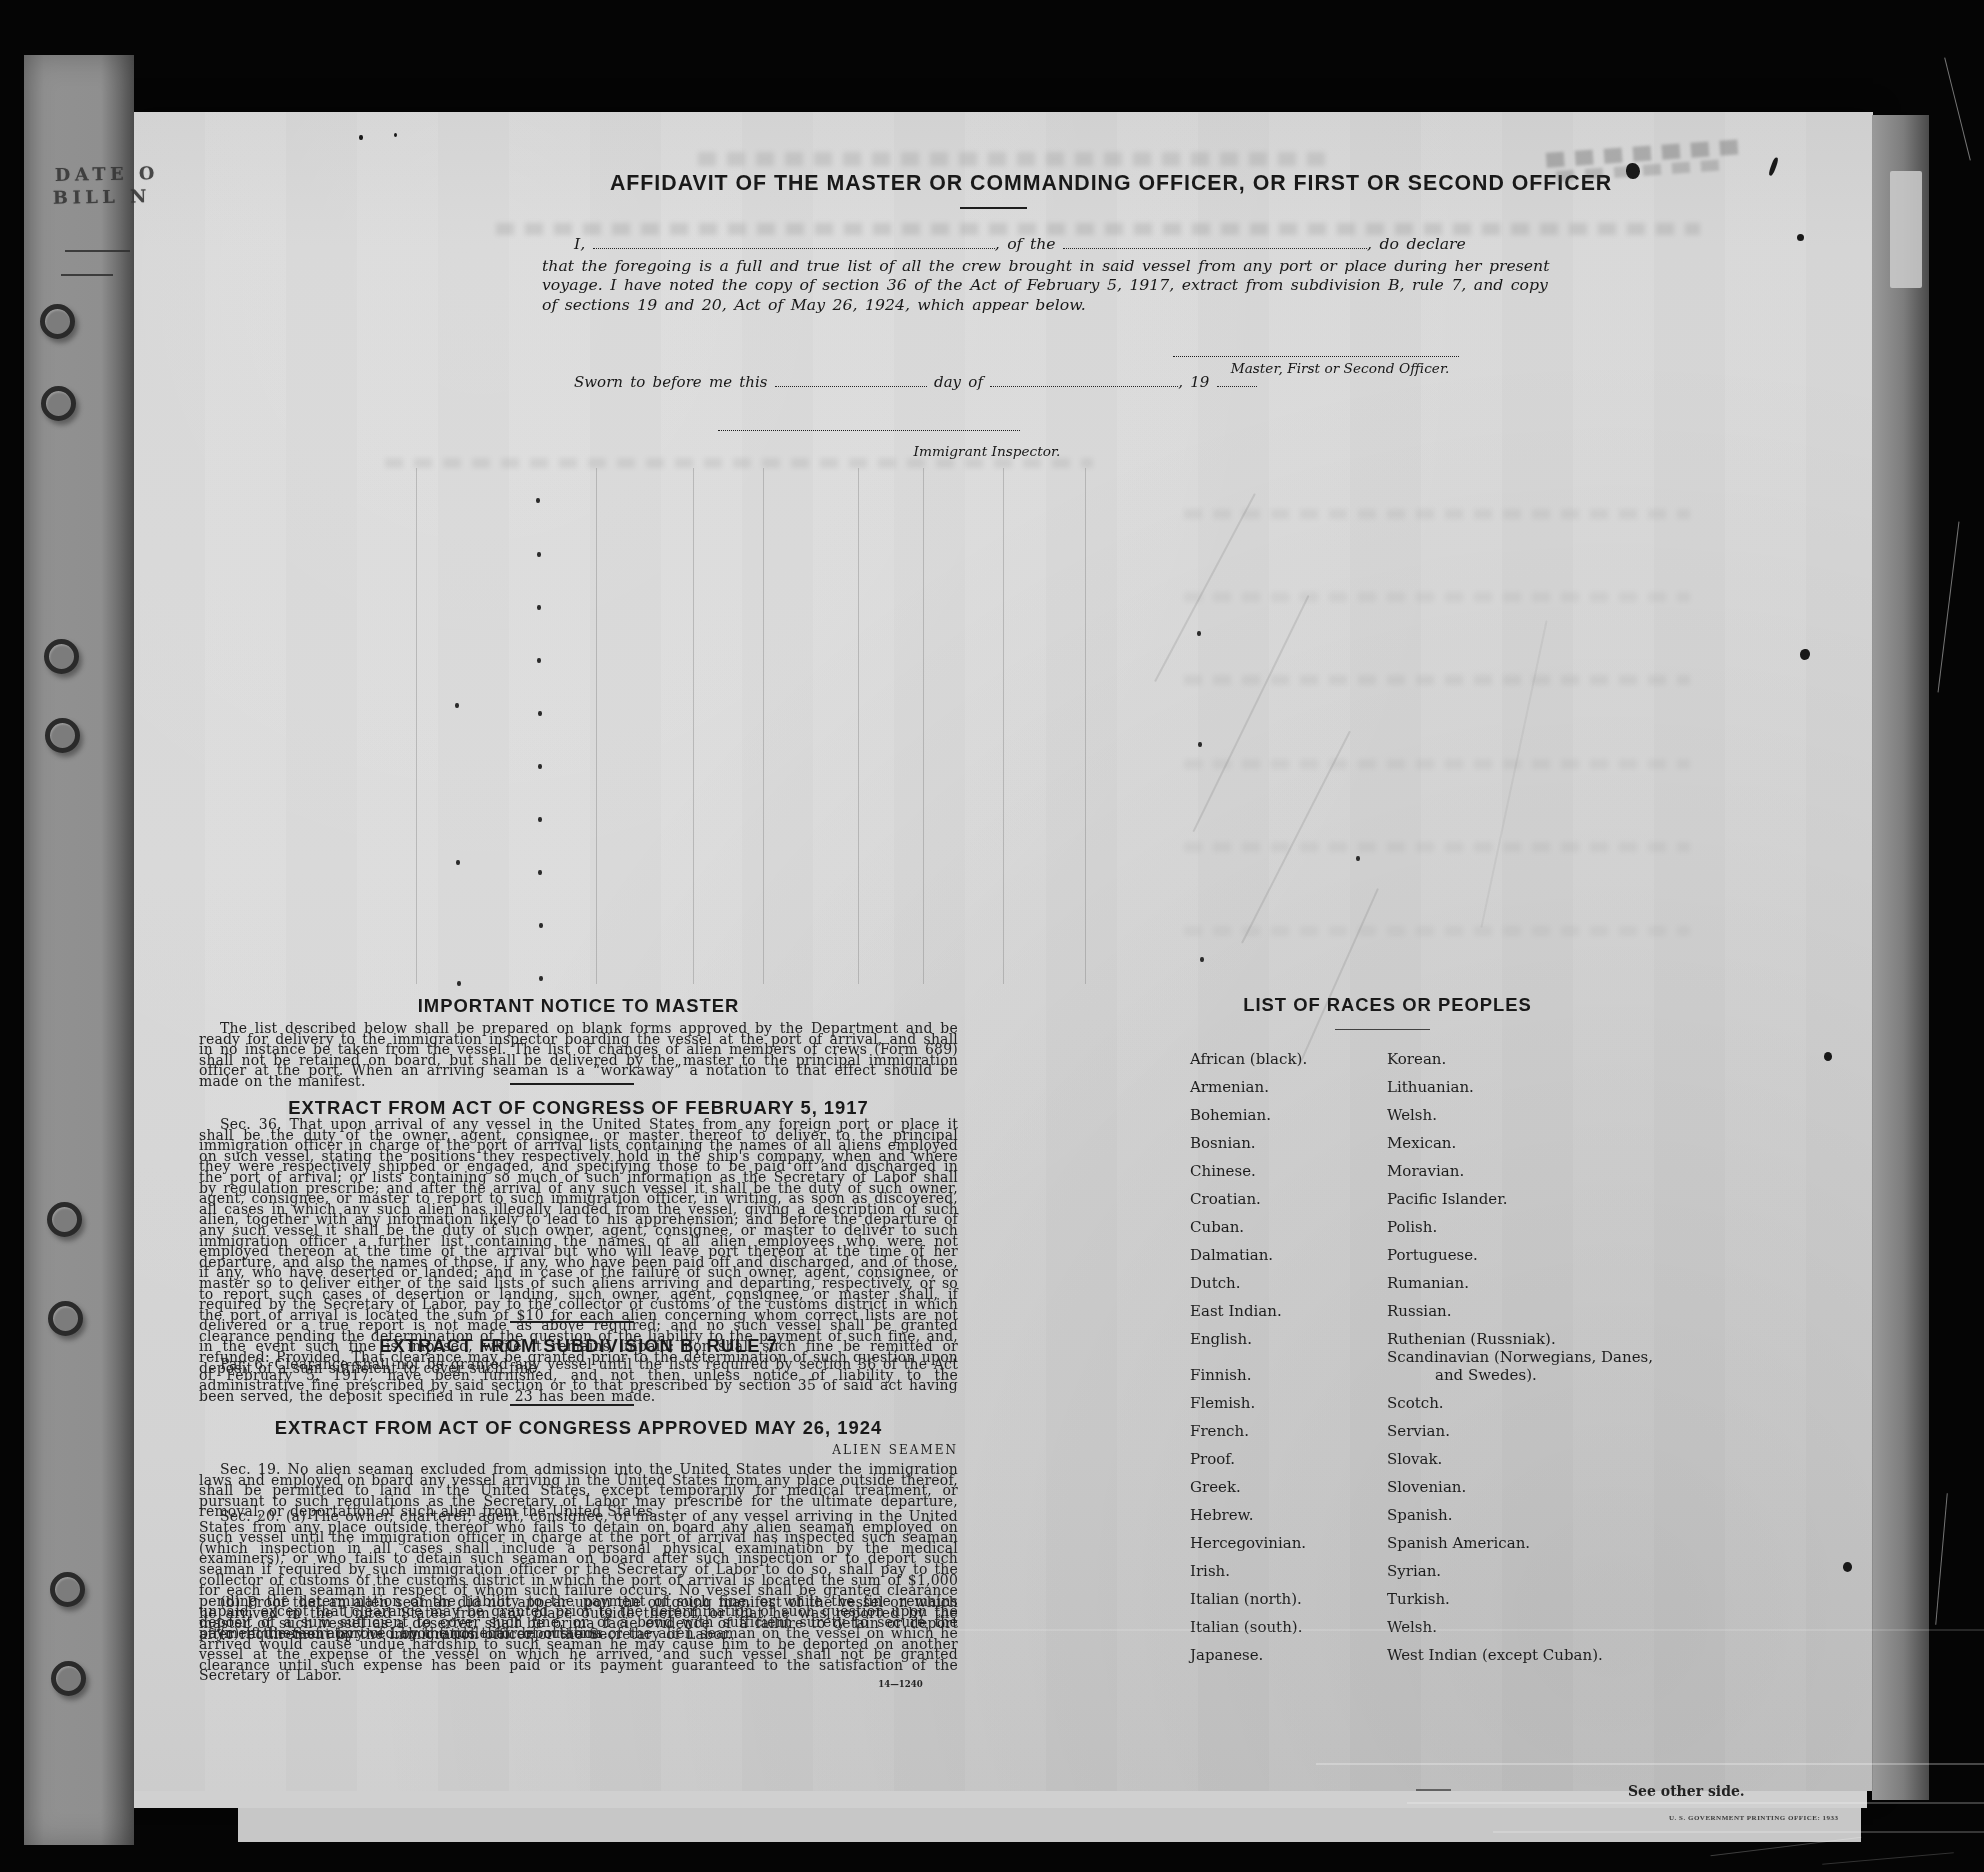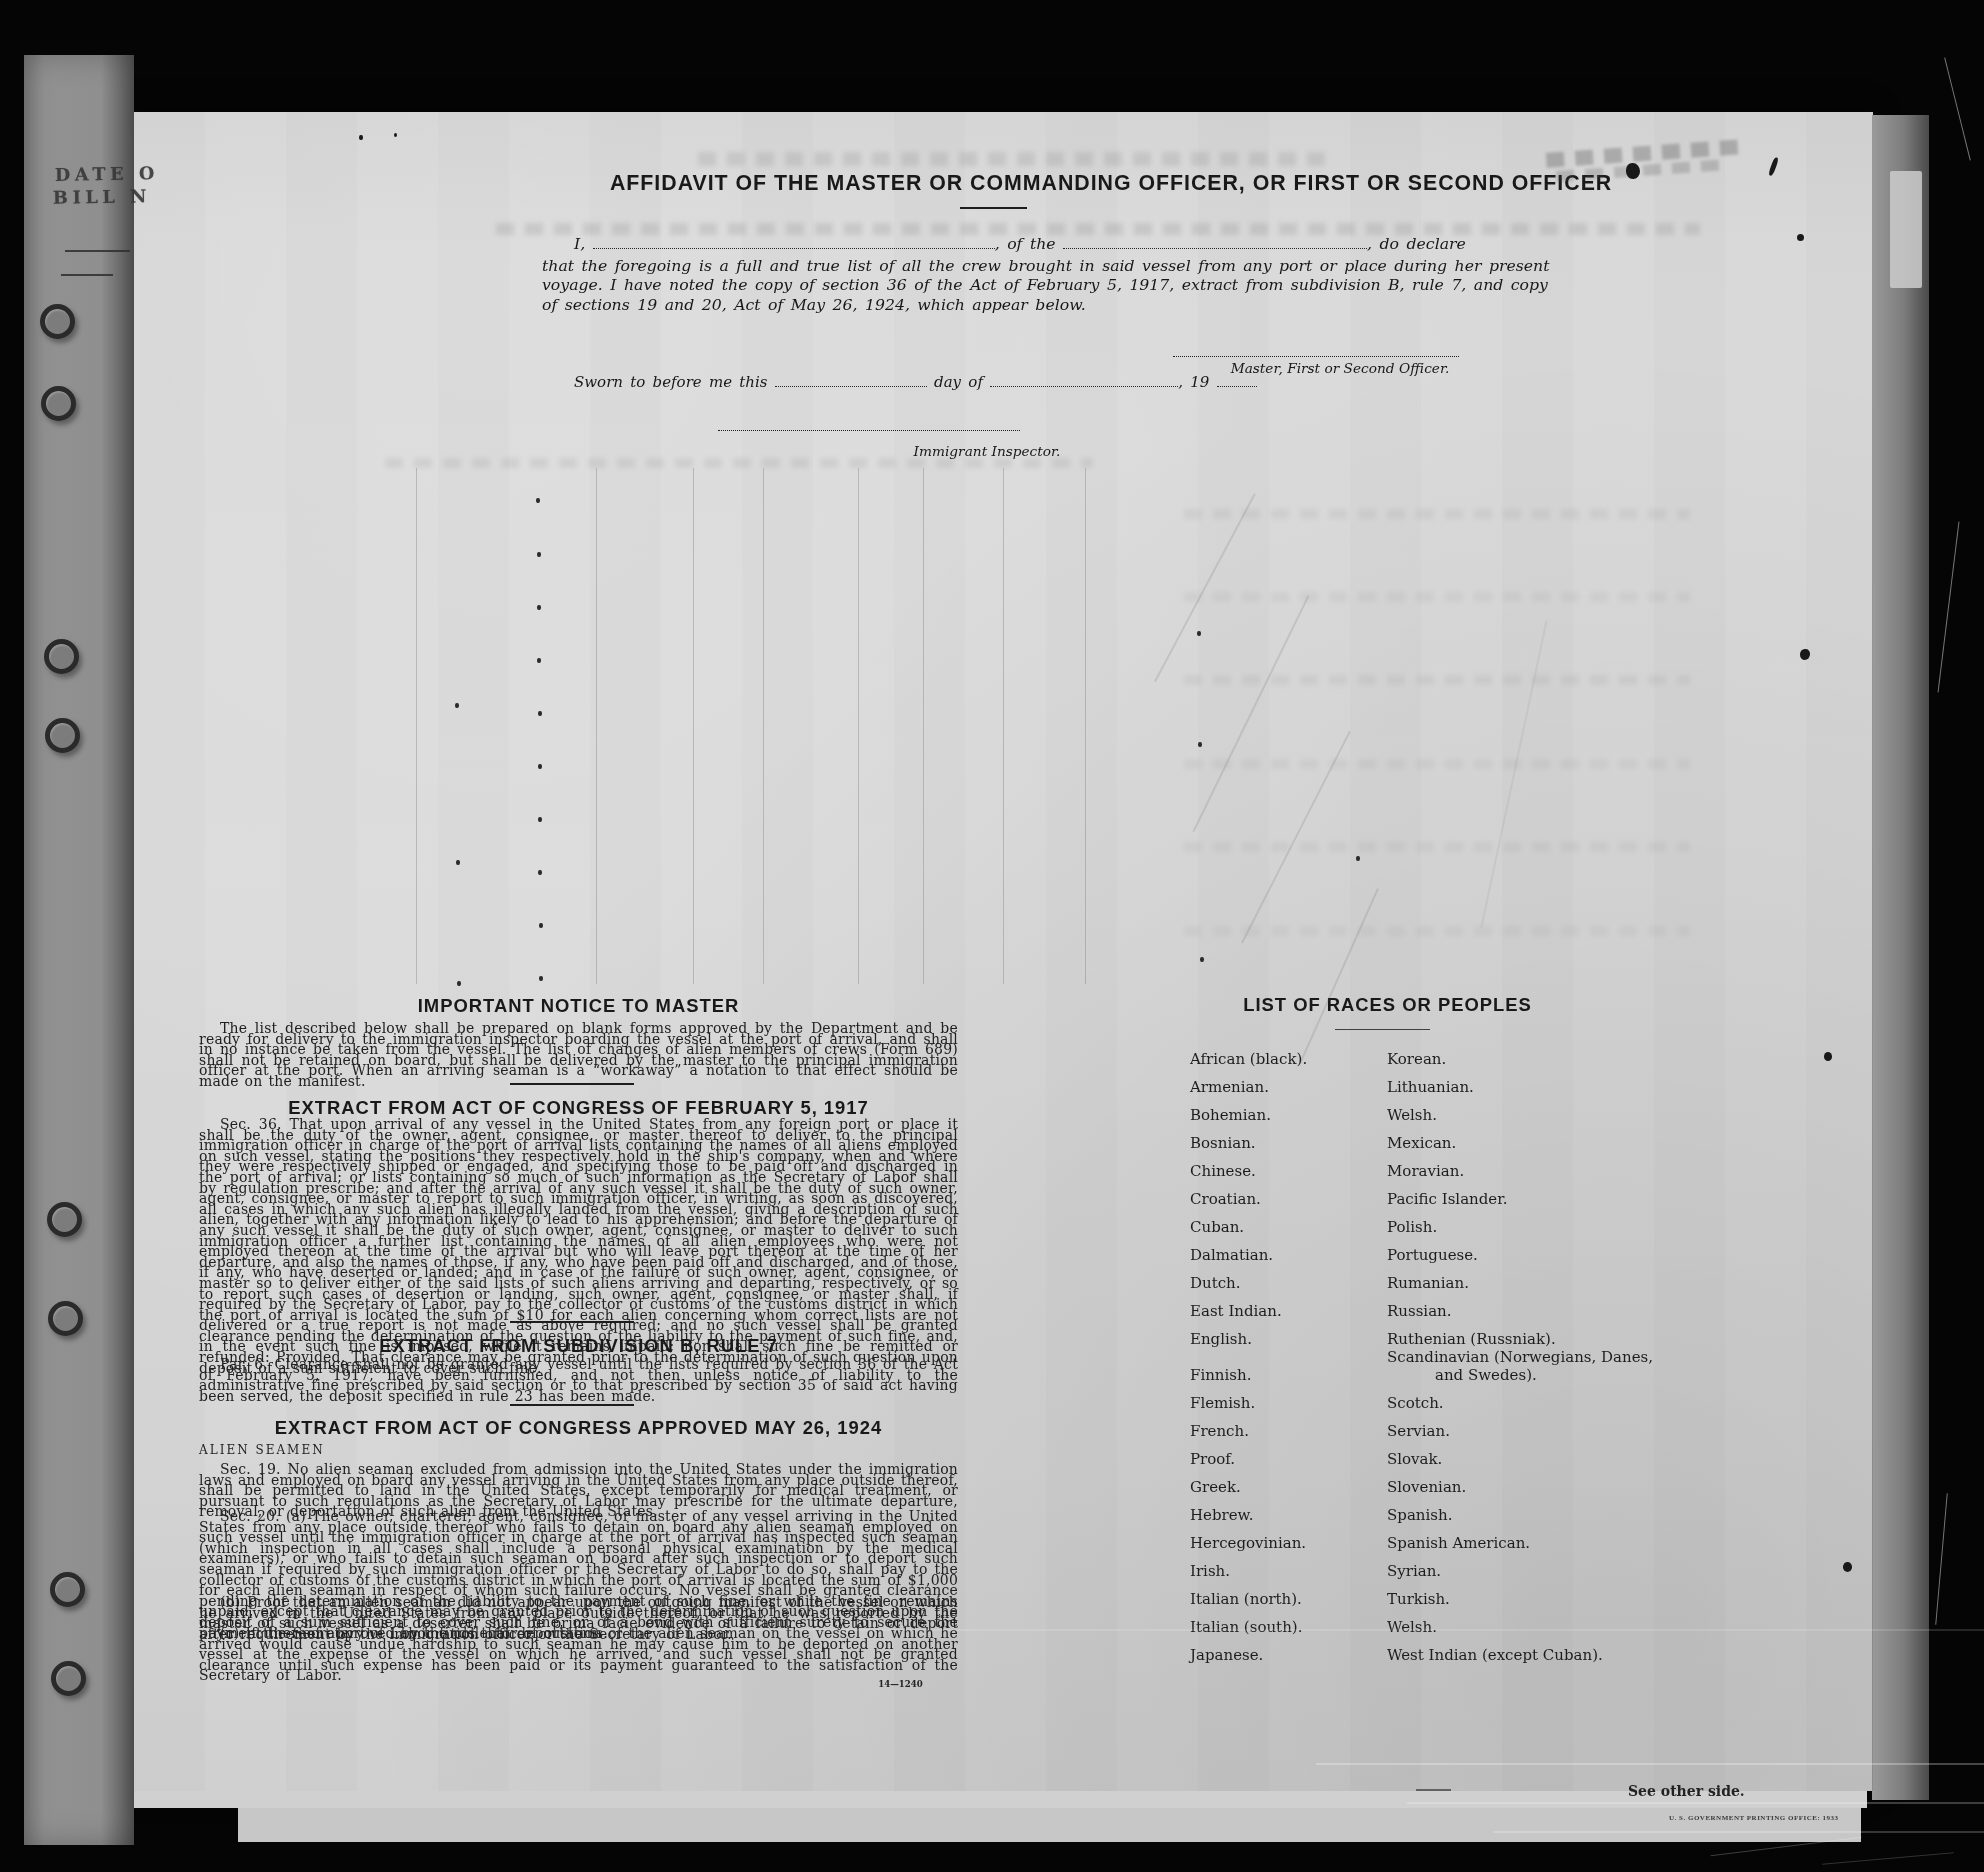--- a/index.html
+++ b/index.html
@@ -135,21 +135,21 @@
 
 <div class="abs gothic" style="left:199px;top:1097px;width:759px;font-size:19px;">EXTRACT FROM ACT OF CONGRESS OF FEBRUARY 5, 1917</div>
 <p class="abs legal indent" style="left:199px;top:1119px;width:759px;">Sec. 36.  That upon arrival of any vessel in the United States from any foreign port or place it shall be the duty of the owner, agent, consignee, or master thereof to deliver to the principal immigration officer in charge of the port of arrival lists containing the names of all aliens employed on such vessel, stating the positions they respectively hold in the ship's company, when and where they were respectively shipped or engaged, and specifying those to be paid off and discharged in the port of arrival; or lists containing so much of such information as the Secretary of Labor shall by regulation prescribe; and after the arrival of any such vessel it shall be the duty of such owner, agent, consignee, or master to report to such immigration officer, in writing, as soon as discovered, all cases in which any such alien has illegally landed from the vessel, giving a description of such alien, together with any information likely to lead to his apprehension; and before the departure of any such vessel it shall be the duty of such owner, agent, consignee, or master to deliver to such immigration officer a further list containing the names of all alien employees who were not employed thereon at the time of the arrival but who will leave port thereon at the time of her departure, and also the names of those, if any, who have been paid off and discharged, and of those, if any, who have deserted or landed; and in case of the failure of such owner, agent, consignee, or master so to deliver either of the said lists of such aliens arriving and departing, respectively, or so to report such cases of desertion or landing, such owner, agent, consignee, or master shall, if required by the Secretary of Labor, pay to the collector of customs of the customs district in which the port of arrival is located the sum of $10 for each alien concerning whom correct lists are not delivered or a true report is not made as above required; and no such vessel shall be granted clearance pending the determination of the question of the liability to the payment of such fine, and, in the event such fine is imposed, while it remains unpaid; nor shall such fine be remitted or refunded: Provided, That clearance may be granted prior to the determination of such question upon deposit of a sum sufficient to cover such fine.</p>
 <div class="abs sep" style="left:510px;top:1321px;width:124px;"></div>
 
 <div class="abs gothic" style="left:199px;top:1335px;width:759px;font-size:19px;">EXTRACT FROM SUBDIVISION B, RULE 7</div>
 <p class="abs legal indent" style="left:199px;top:1359px;width:759px;">Par. 6.  Clearance shall not be granted any vessel until the lists required by section 36 of the Act of February 5, 1917, have been furnished, and not then unless notice of liability to the administrative fine prescribed by said section or to that prescribed by section 35 of said act having been served, the deposit specified in rule 23 has been made.</p>
 <div class="abs sep" style="left:510px;top:1404px;width:124px;"></div>
 
 <div class="abs gothic" style="left:199px;top:1417px;width:759px;font-size:19px;">EXTRACT FROM ACT OF CONGRESS APPROVED MAY 26, 1924</div>
-<div class="abs" style="left:199px;top:1443px;width:759px;text-align:left;
+<div class="abs" style="left:199px;top:1443px;width:759px;text-align:right;
      font-family:'DejaVu Serif',serif;font-size:12px;letter-spacing:2px;color:#242424;">ALIEN SEAMEN</div>
 
 <p class="abs legal indent" style="left:199px;top:1464px;width:759px;">Sec. 19.  No alien seaman excluded from admission into the United States under the immigration laws and employed on board any vessel arriving in the United States from any place outside thereof, shall be permitted to land in the United States, except temporarily for medical treatment, or pursuant to such regulations as the Secretary of Labor may prescribe for the ultimate departure, removal, or deportation of such alien from the United States.</p>
 <p class="abs legal indent" style="left:199px;top:1511px;width:759px;">Sec. 20.  (a) The owner, charterer, agent, consignee, or master of any vessel arriving in the United States from any place outside thereof who fails to detain on board any alien seaman employed on such vessel until the immigration officer in charge at the port of arrival has inspected such seaman (which inspection in all cases shall include a personal physical examination by the medical examiners), or who fails to detain such seaman on board after such inspection or to deport such seaman if required by such immigration officer or the Secretary of Labor to do so, shall pay to the collector of customs of the customs district in which the port of arrival is located the sum of $1,000 for each alien seaman in respect of whom such failure occurs.   No vessel shall be granted clearance pending the determination of the liability to the payment of such fine, or while the fine remains unpaid, except that clearance may be granted prior to the determination of such question upon the deposit of a sum sufficient to cover such fine, or of a bond with sufficient surety to secure the payment thereof approved by the collector of customs.</p>
 <p class="abs legal indent" style="left:199px;top:1597px;width:759px;">(b)  Proof that an alien seaman did not appear upon the outgoing manifest of the vessel on which he arrived in the United States from any place outside thereof, or that he was reported by the master of such vessel as a deserter, shall be prima facie evidence of a failure to detain or deport after requirement by the immigration officer or the Secretary of Labor.</p>
 <p class="abs legal indent" style="left:199px;top:1628px;width:759px;">(c)  If the Secretary of Labor finds that deportation of the alien seaman on the vessel on which he arrived would cause undue hardship to such seaman he may cause him to be deported on another vessel at the expense of the vessel on which he arrived, and such vessel shall not be granted clearance until such expense has been paid or its payment guaranteed to the satisfaction of the Secretary of Labor.</p>
 
 <div class="abs" style="left:860px;top:1679px;width:81px;text-align:center;
      font-family:'DejaVu Serif',serif;font-weight:bold;font-size:8.6px;color:#242424;">14—1240</div>
 

